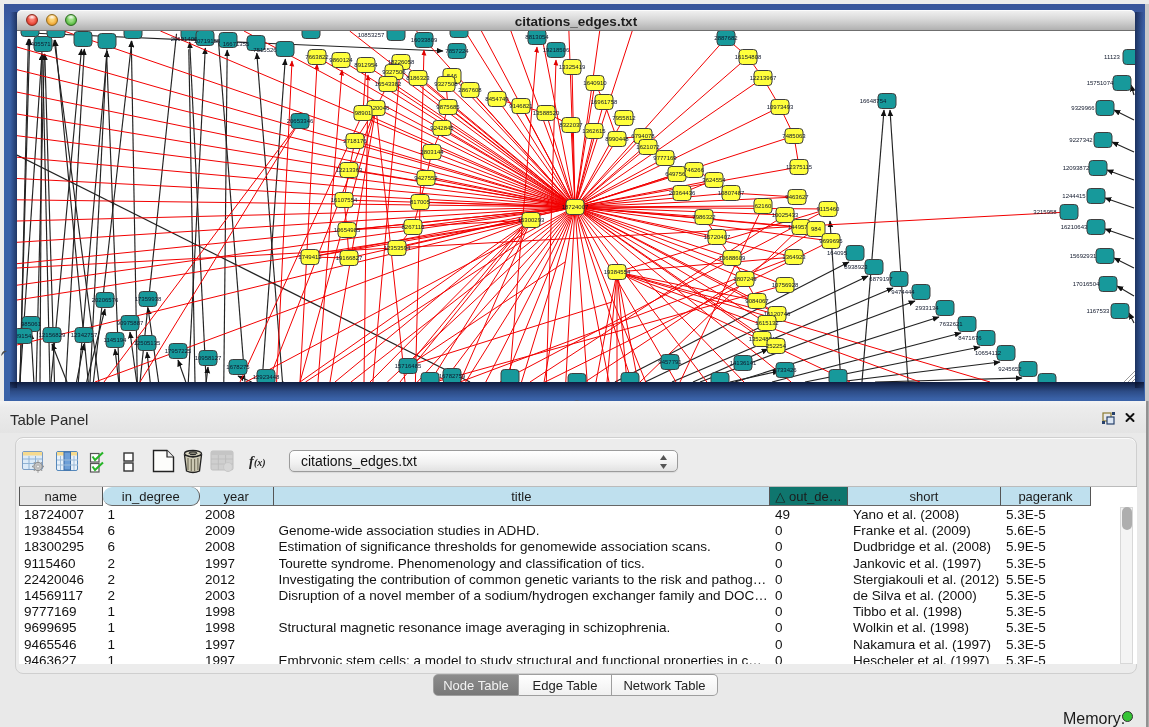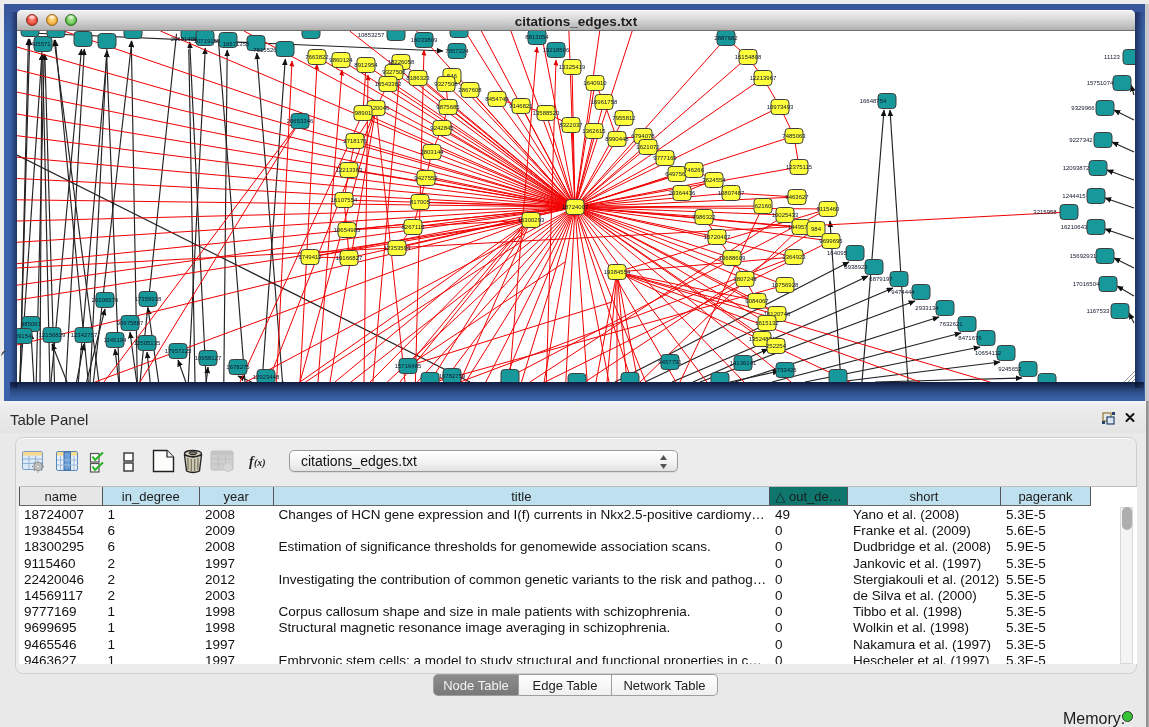--- a/index.html
+++ b/index.html
@@ -676,82 +676,83 @@
 
 <text x="229" y="18" font-size="14" font-style="italic" font-weight="700" font-family="Liberation Serif,serif" fill="#222">f</text>
 <text x="234" y="18" font-size="10" font-style="italic" font-weight="700" font-family="Liberation Serif,serif" fill="#222">(x)</text>
 </svg>
 <div class="dd">citations_edges.txt<svg style="position:absolute;right:9px;top:3px" width="9" height="16">
       <path d="M4.5 1 L8 6 H1 Z" fill="#555"></path>
       <path d="M4.5 15 L1 10 H8 Z" fill="#555"></path>
     </svg></div>
 <div class="table">
     <div class="thead" style="left:0px;width:83.5px;background:#e6e6e6;border-left:1px solid #555;">name</div>
-    <div class="thead" style="left:83.5px;width:97.5px;background:#bfe0ee;">in_degree</div>
+    <div class="thead" style="left:83.5px;width:97.5px;background:#bfe0ee;border-radius:9px;">in_degree</div>
     <div class="thead" style="left:181px;width:73.5px;background:#bfe0ee;">year</div>
     <div class="thead" style="left:254.5px;width:496.5px;background:#bfe0ee;">title</div>
     <div class="thead" style="left:751px;width:78px;background:#0f766e;">△ out_de…</div>
     <div class="thead" style="left:829px;width:153px;background:#bfe0ee;">short</div>
     <div class="thead" style="left:982px;width:90px;background:#bfe0ee;">pagerank</div>
     <div class="trow" style="top:20px">
       <div class="tc" style="left:5px;width:78.5px">18724007</div>
       <div class="tc" style="left:88.5px;width:92.5px">1</div>
       <div class="tc" style="left:186px;width:68.5px">2008</div>
-      <div class="tc" style="left:259.5px;width:491.5px">Changes of HCN gene expression and I(f) currents in Nkx2.5‑positive cardiomy…</div>
       <div class="tc" style="left:756px;width:73px">49</div>
       <div class="tc" style="left:834px;width:148px">Yano et al. (2008)</div>
       <div class="tc" style="left:987px;width:85px">5.3E‑5</div>
     </div>
     <div class="trow" style="top:36.2px">
       <div class="tc" style="left:5px;width:78.5px">19384554</div>
       <div class="tc" style="left:88.5px;width:92.5px">6</div>
       <div class="tc" style="left:186px;width:68.5px">2009</div>
+      <div class="tc" style="left:259.5px;width:491.5px">Genome‑wide association studies in ADHD.</div>
       <div class="tc" style="left:756px;width:73px">0</div>
       <div class="tc" style="left:834px;width:148px">Franke et al. (2009)</div>
       <div class="tc" style="left:987px;width:85px">5.6E‑5</div>
     </div>
     <div class="trow" style="top:52.400000000000006px">
       <div class="tc" style="left:5px;width:78.5px">18300295</div>
       <div class="tc" style="left:88.5px;width:92.5px">6</div>
       <div class="tc" style="left:186px;width:68.5px">2008</div>
       <div class="tc" style="left:259.5px;width:491.5px">Estimation of significance thresholds for genomewide association scans.</div>
       <div class="tc" style="left:756px;width:73px">0</div>
       <div class="tc" style="left:834px;width:148px">Dudbridge et al. (2008)</div>
       <div class="tc" style="left:987px;width:85px">5.9E‑5</div>
     </div>
     <div class="trow" style="top:68.60000000000001px">
       <div class="tc" style="left:5px;width:78.5px">9115460</div>
       <div class="tc" style="left:88.5px;width:92.5px">2</div>
       <div class="tc" style="left:186px;width:68.5px">1997</div>
+      <div class="tc" style="left:259.5px;width:491.5px">Tourette syndrome. Phenomenology and classification of tics.</div>
       <div class="tc" style="left:756px;width:73px">0</div>
       <div class="tc" style="left:834px;width:148px">Jankovic et al. (1997)</div>
       <div class="tc" style="left:987px;width:85px">5.3E‑5</div>
     </div>
     <div class="trow" style="top:84.80000000000001px">
       <div class="tc" style="left:5px;width:78.5px">22420046</div>
       <div class="tc" style="left:88.5px;width:92.5px">2</div>
       <div class="tc" style="left:186px;width:68.5px">2012</div>
       <div class="tc" style="left:259.5px;width:491.5px">Investigating the contribution of common genetic variants to the risk and pathog…</div>
       <div class="tc" style="left:756px;width:73px">0</div>
       <div class="tc" style="left:834px;width:148px">Stergiakouli et al. (2012)</div>
       <div class="tc" style="left:987px;width:85px">5.5E‑5</div>
     </div>
     <div class="trow" style="top:101.00000000000001px">
       <div class="tc" style="left:5px;width:78.5px">14569117</div>
       <div class="tc" style="left:88.5px;width:92.5px">2</div>
       <div class="tc" style="left:186px;width:68.5px">2003</div>
+      <div class="tc" style="left:259.5px;width:491.5px">Disruption of a novel member of a sodium/hydrogen exchanger family and DOC…</div>
       <div class="tc" style="left:756px;width:73px">0</div>
       <div class="tc" style="left:834px;width:148px">de Silva et al. (2000)</div>
       <div class="tc" style="left:987px;width:85px">5.3E‑5</div>
     </div>
     <div class="trow" style="top:117.20000000000002px">
       <div class="tc" style="left:5px;width:78.5px">9777169</div>
       <div class="tc" style="left:88.5px;width:92.5px">1</div>
       <div class="tc" style="left:186px;width:68.5px">1998</div>
-      <div class="tc" style="left:259.5px;width:491.5px">Corpus callosum shape and size in male patients with schizophrenia.</div>
       <div class="tc" style="left:756px;width:73px">0</div>
       <div class="tc" style="left:834px;width:148px">Tibbo et al. (1998)</div>
       <div class="tc" style="left:987px;width:85px">5.3E‑5</div>
     </div>
     <div class="trow" style="top:133.4px">
       <div class="tc" style="left:5px;width:78.5px">9699695</div>
       <div class="tc" style="left:88.5px;width:92.5px">1</div>
       <div class="tc" style="left:186px;width:68.5px">1998</div>
       <div class="tc" style="left:259.5px;width:491.5px">Structural magnetic resonance image averaging in schizophrenia.</div>
       <div class="tc" style="left:756px;width:73px">0</div>

